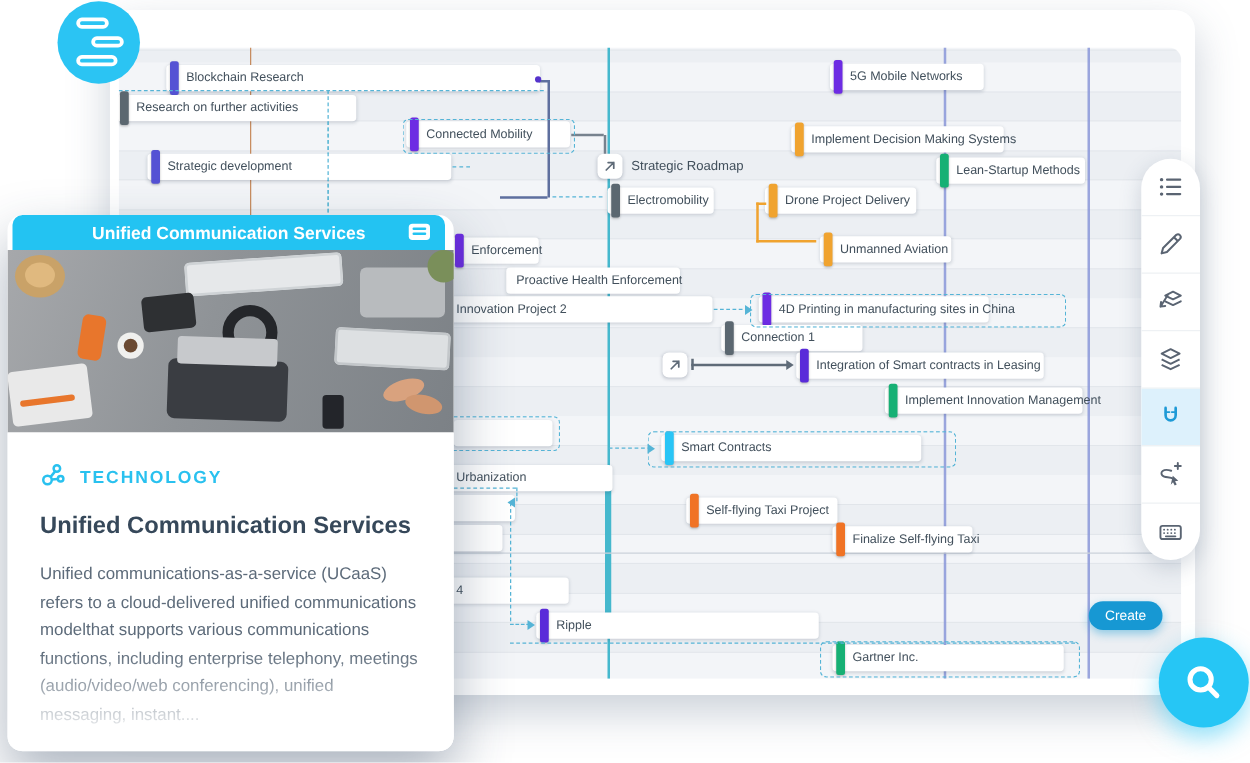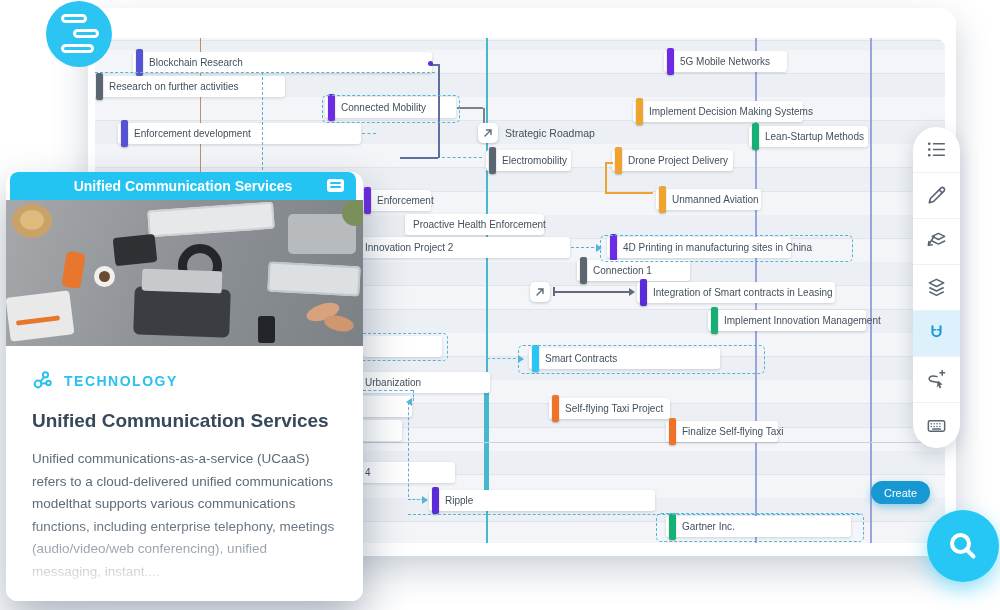--- a/index.html
+++ b/index.html
@@ -95,21 +95,21 @@
         <div class="bar" style="left: -2px; top: 38px; width: 192px;">
           <span class="marker" style="background: rgb(91, 103, 112);"></span>
           <span class="blabel">Research on further activities</span>
         </div>
         <div class="bar" style="left: 230px; top: 59px; width: 131px;">
           <span class="marker" style="background: rgb(109, 44, 227);"></span>
           <span class="blabel">Connected Mobility</span>
         </div>
         <div class="bar" style="left: 23px; top: 85px; width: 243px;">
           <span class="marker" style="background: rgb(85, 82, 212);"></span>
-          <span class="blabel">Enforcement development</span>
+          <span class="blabel">Strategic development</span>
         </div>
         <div class="bar" style="left: 569px; top: 13px; width: 123px;">
           <span class="marker" style="background: rgb(109, 44, 227);"></span>
           <span class="blabel">5G Mobile Networks</span>
         </div>
         <div class="bar" style="left: 538px; top: 63px; width: 170px;">
           <span class="marker" style="background: rgb(240, 163, 47);"></span>
           <span class="blabel">Implement Decision Making Systems</span>
         </div>
         <div class="bar" style="left: 654px; top: 88px; width: 119px; text-align: right;">
@@ -150,21 +150,21 @@
           <span class="marker" style="background: rgb(90, 43, 217);"></span>
           <span class="blabel">Integration of Smart contracts in Leasing</span>
         </div>
         <div class="bar" style="left: 613px; top: 272px; width: 158px;">
           <span class="marker" style="background: rgb(22, 176, 116);"></span>
           <span class="blabel">Implement Innovation Management</span>
         </div>
         <div class="bar" style="left: 268px; top: 298px; width: 79px;">
           <span class="blabel noml"></span>
         </div>
-        <div class="bar" style="left: 434px; top: 310px; width: 191px;">
+        <div class="bar" style="left: 434px; top: 310px; width: 208px;">
           <span class="marker" style="background: rgb(41, 197, 246);"></span>
           <span class="blabel">Smart Contracts</span>
         </div>
         <div class="bar" style="left: 262px; top: 334px; width: 133px;">
           <span class="blabel noml">Urbanization</span>
         </div>
         <div class="bar" style="left: 262px; top: 358px; width: 55px;">
           <span class="blabel noml"></span>
         </div>
         <div class="bar" style="left: 454px; top: 360px; width: 121px;">

